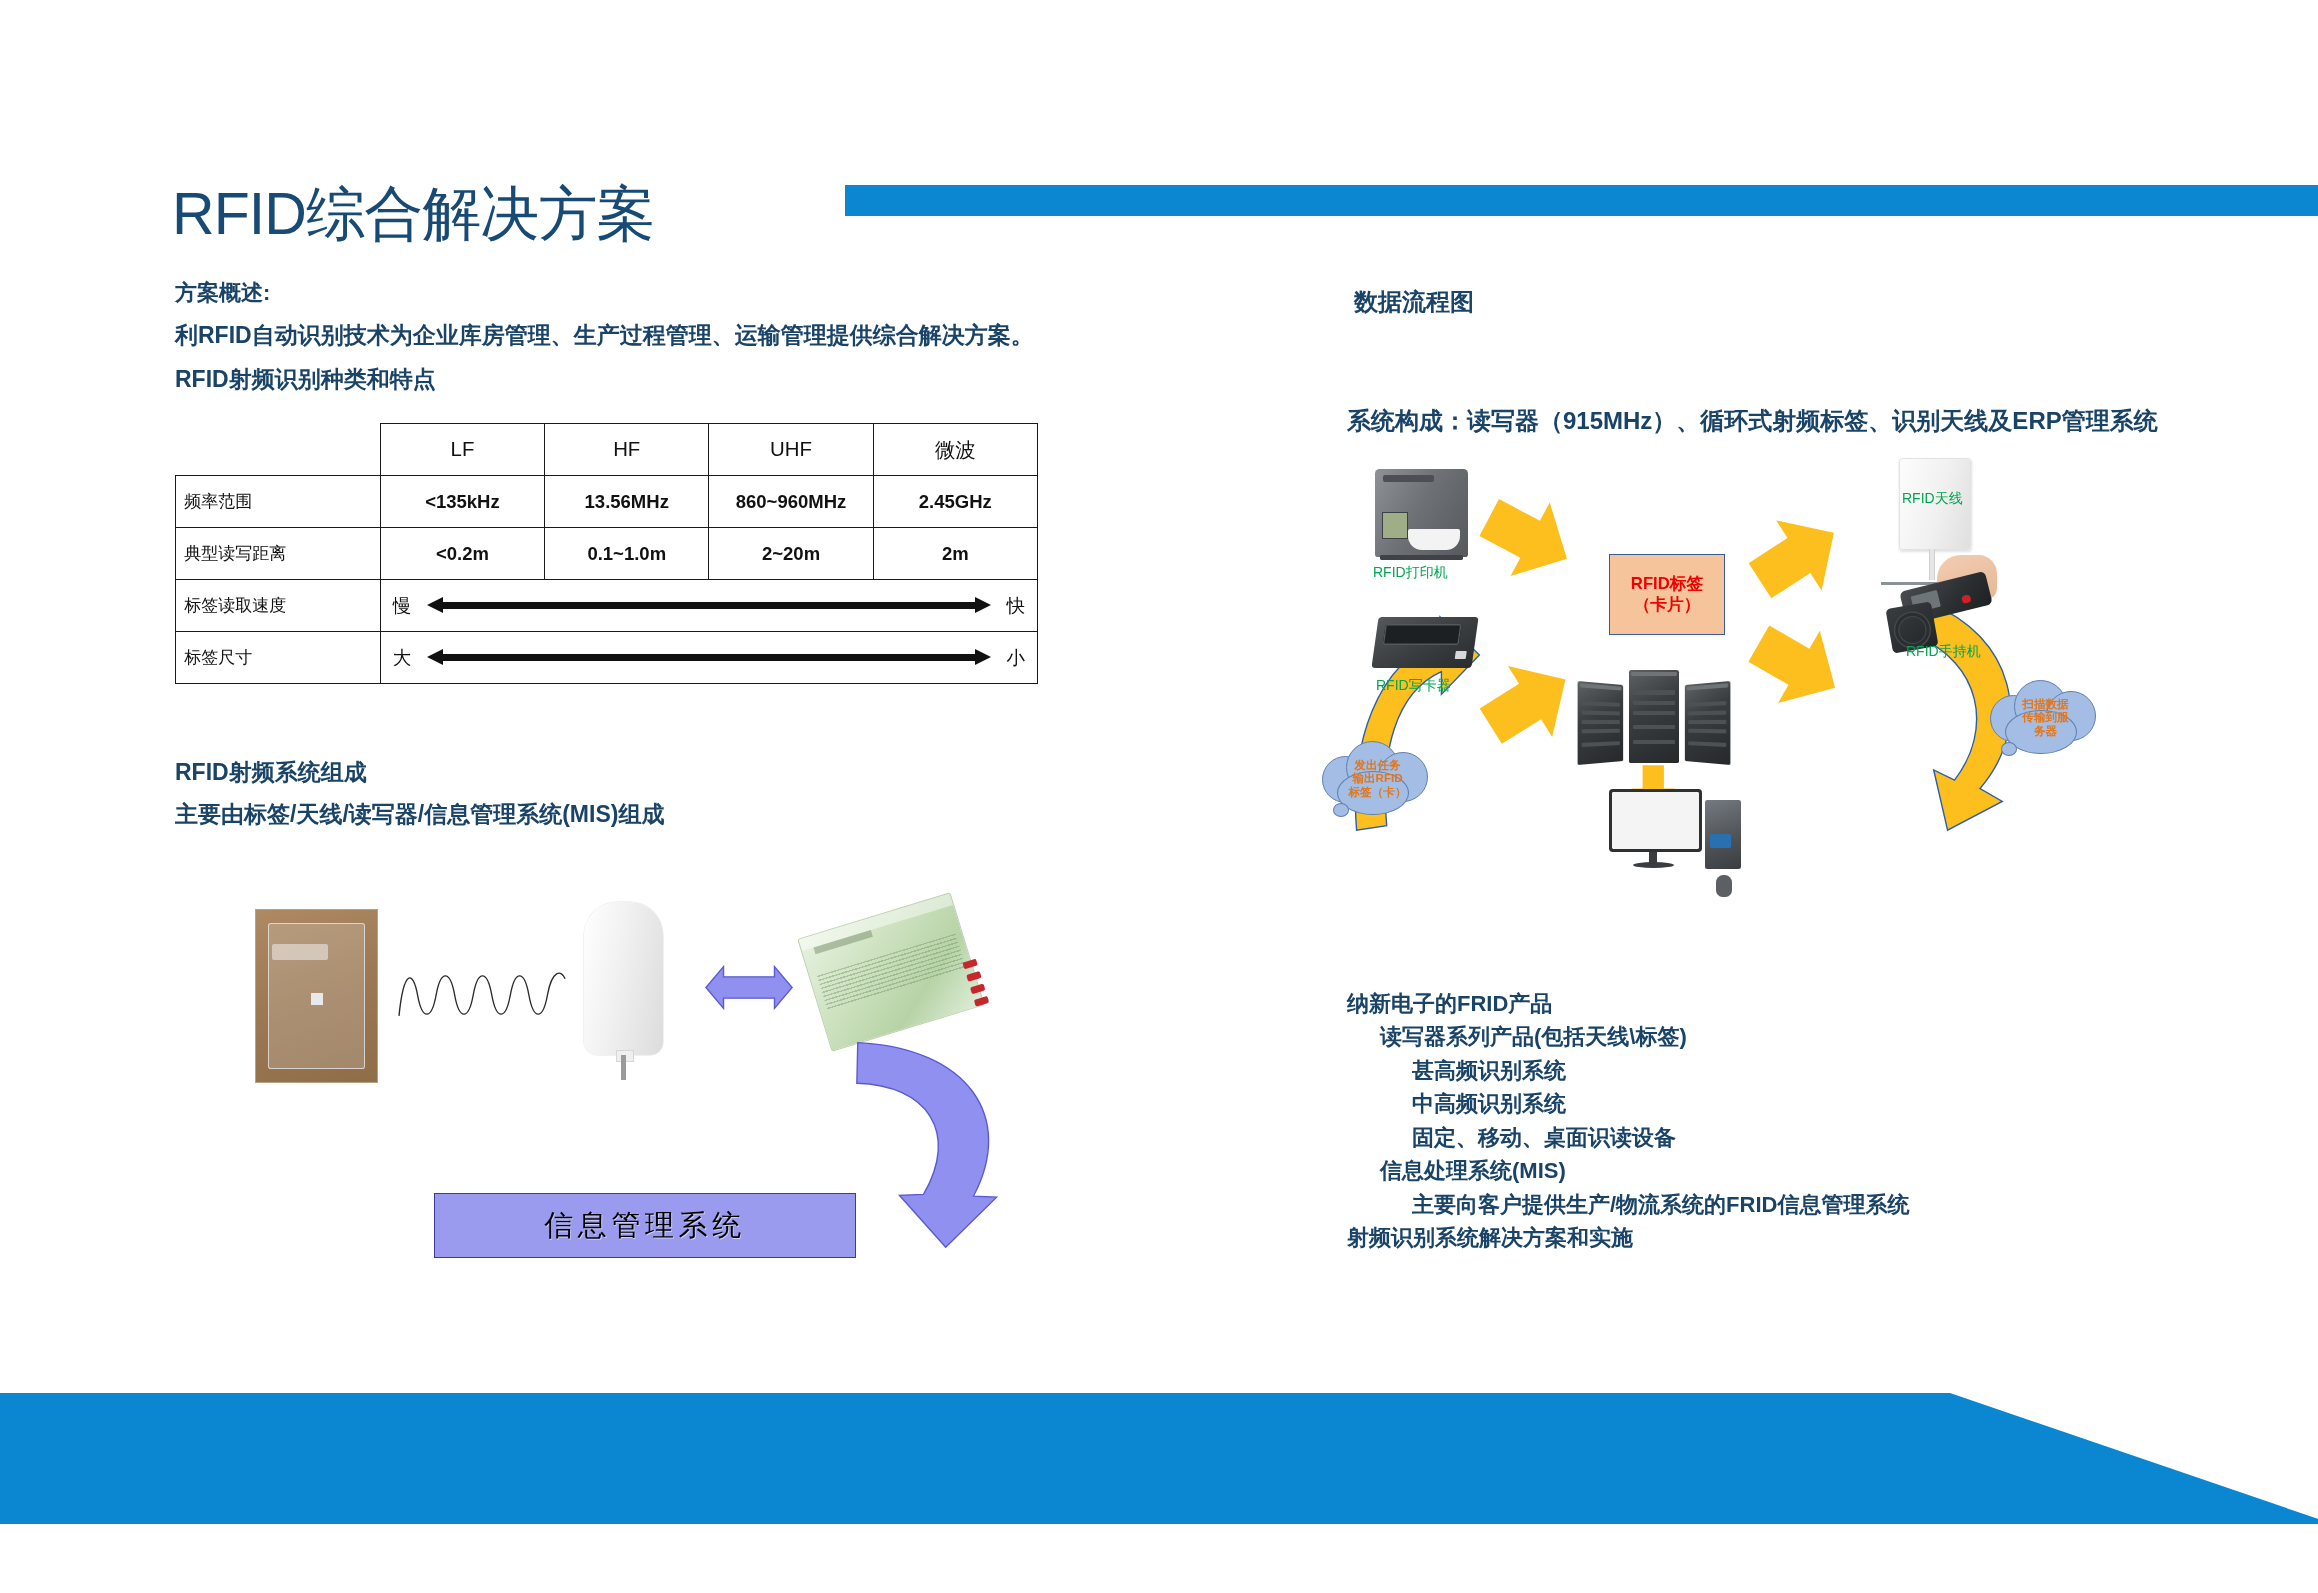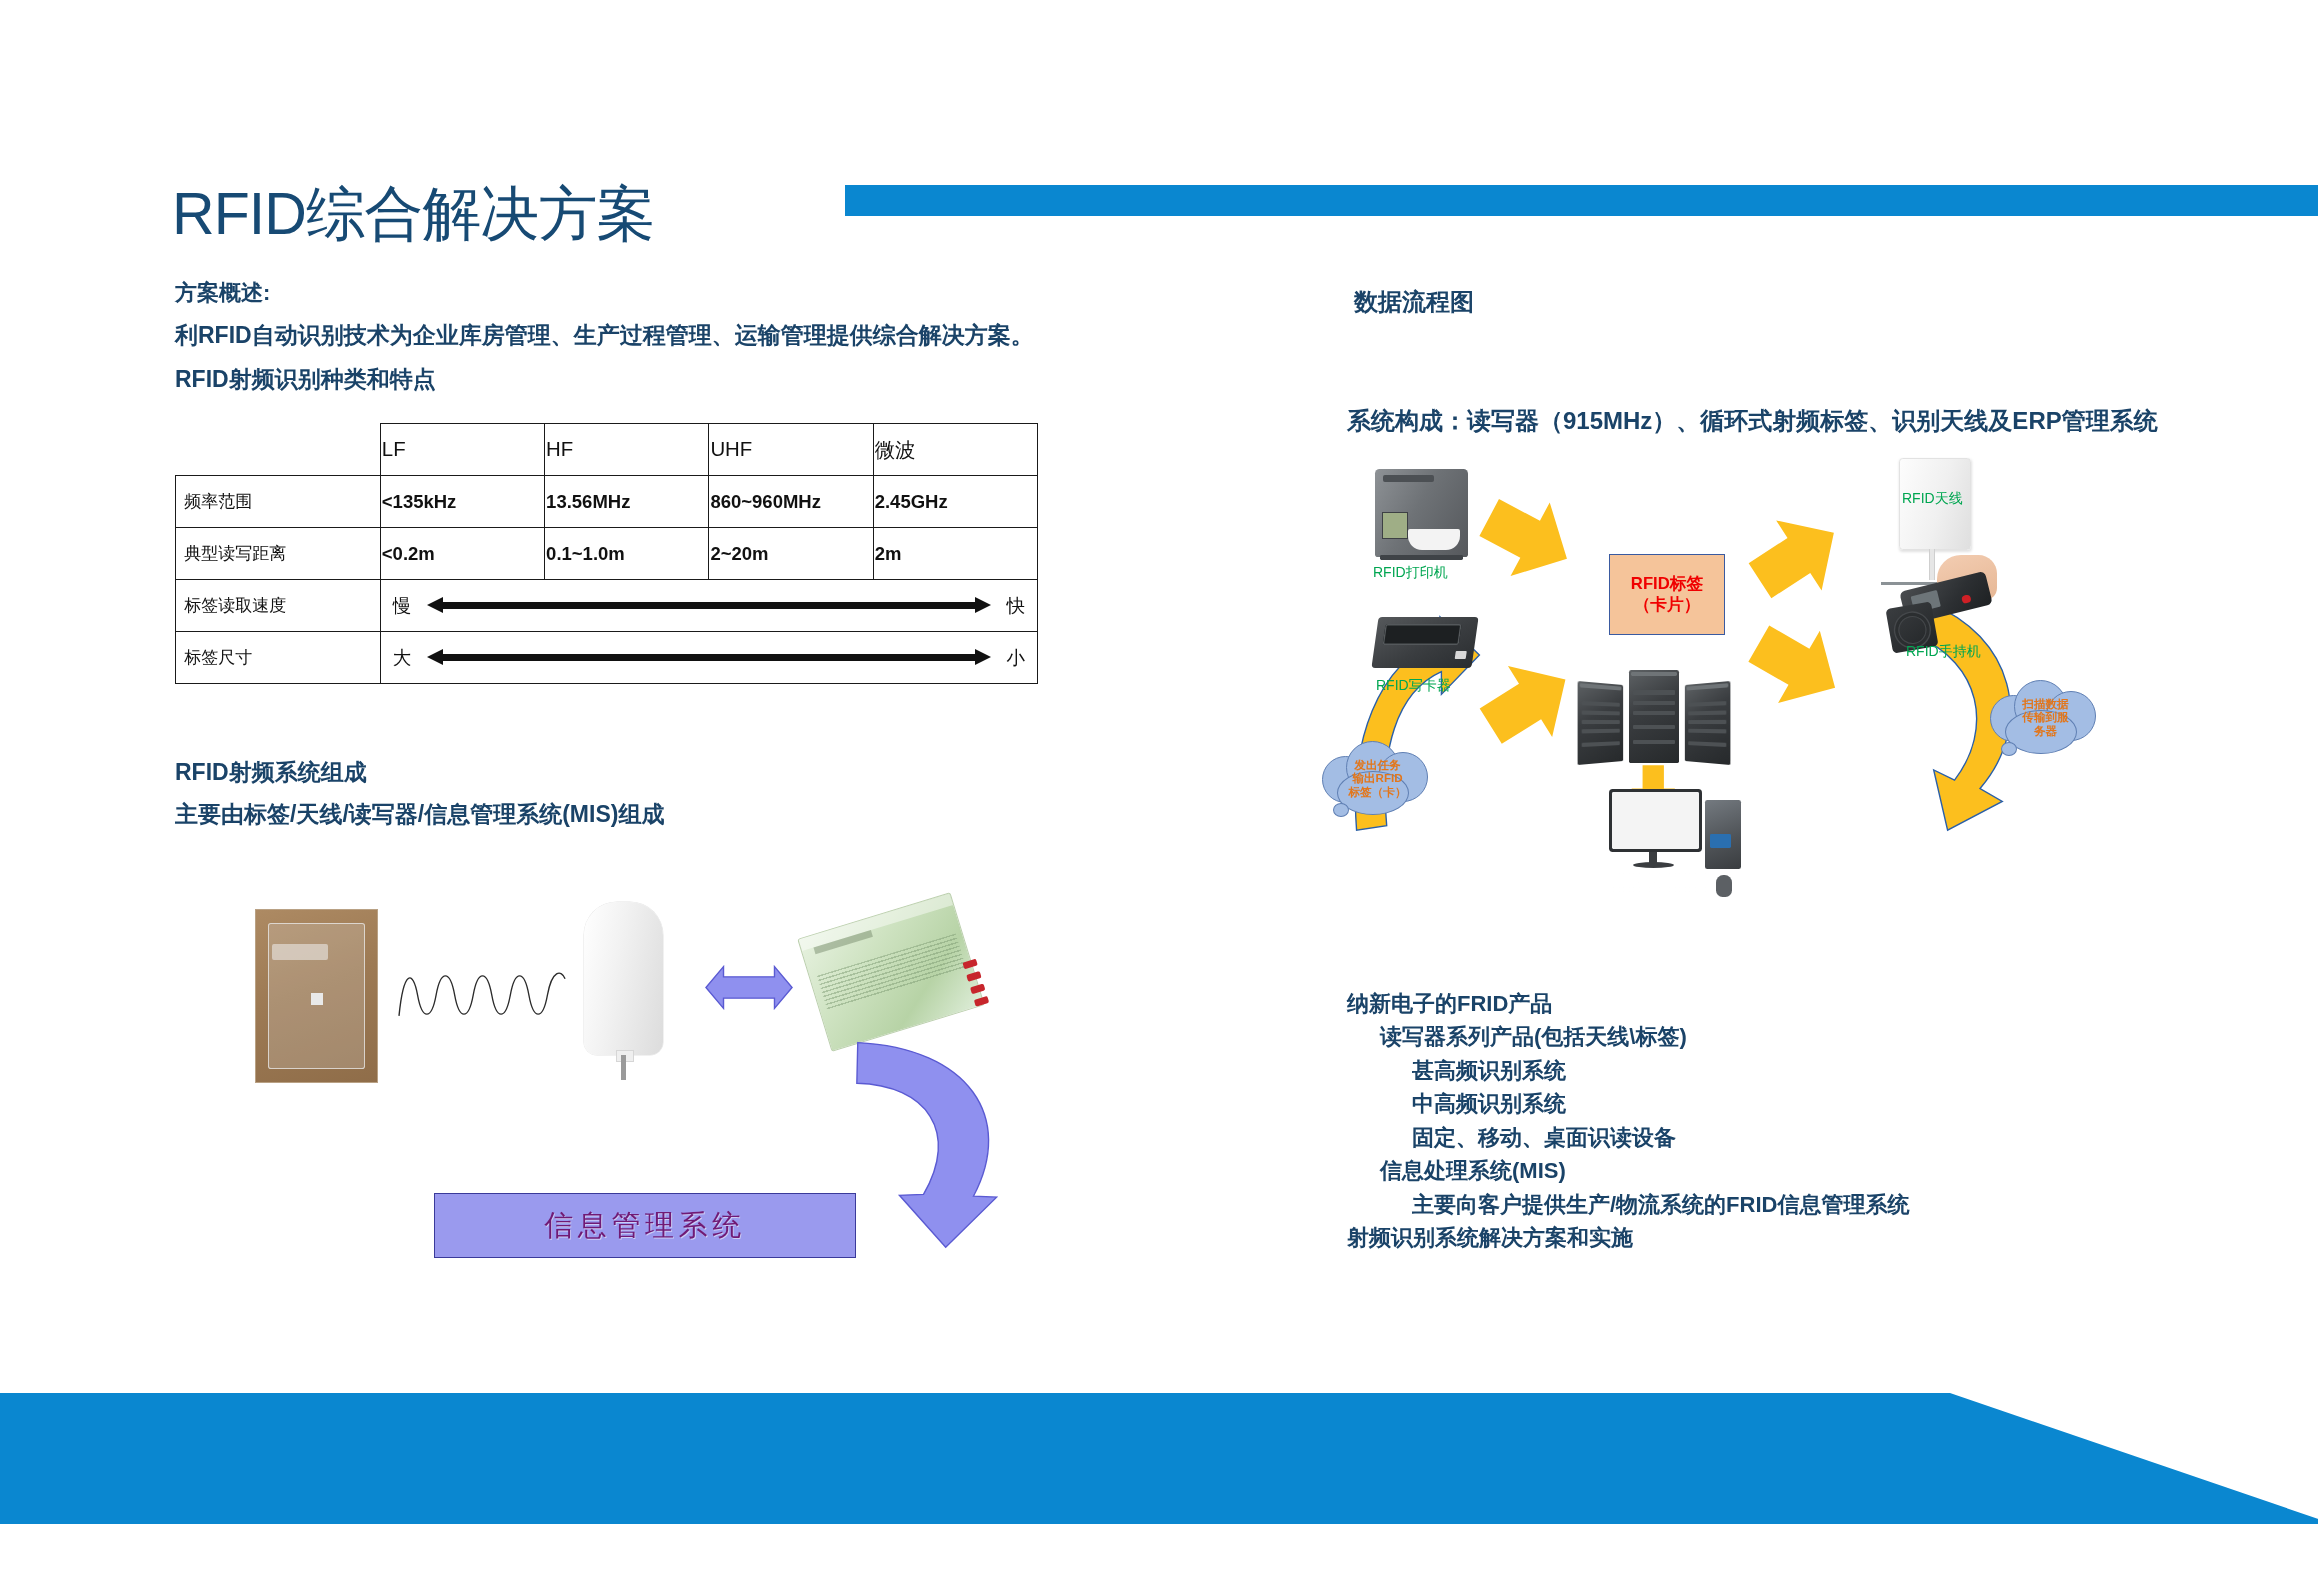--- a/index.html
+++ b/index.html
@@ -23,21 +23,21 @@
   #types-label   {left:175px;top:364px;font-size:23px;}
   #compose-title {left:175px;top:757px;font-size:23px;}
   #compose-text  {left:175px;top:799px;font-size:23px;}
 
   #flow-title    {left:1354px;top:286px;font-size:24px;}
   #sys-compose   {left:1347px;top:405px;font-size:24px;}
 
   
   #spec-table{position:absolute;left:175px;top:423px;width:863px;border-collapse:collapse;
       table-layout:fixed;}
-  #spec-table td{border:0.9px solid #1a1a1a;height:49px;vertical-align:middle;
+  #spec-table td{border:0.9px solid #1a1a1a;height:49px;text-align:center;vertical-align:middle;
       font-size:18.5px;color:#111;}
   #spec-table td.rowhdr{font-size:17px;padding-left:8.3px;text-align:left;width:195px;}
   #spec-table td.val{font-weight:bold;font-size:18.5px;}
   #spec-table tr.hdr td{font-size:20.4px;font-weight:400;}
   #spec-table td.blank{border-top:none;border-left:none;border-bottom:none;}
   .scalecell{position:relative;padding:0;}
   .scaleinner{display:flex;align-items:center;justify-content:space-between;
       padding:0 12px;height:100%;}
   .scaleinner .endw{font-size:18.5px;color:#111;}
   .arrowline{flex:1;height:0;position:relative;margin:0 16px;}
@@ -77,21 +77,21 @@
      box-shadow:inset 0 12px 0 rgba(255,255,255,.45);}
   #reader .ridges{position:absolute;left:6.5px;right:6.5px;top:40px;height:37px;
      background:repeating-linear-gradient(to bottom,rgba(120,150,110,.45) 0 1.4px,transparent 1.4px 4.2px);}
   #reader .brand{position:absolute;left:12px;top:12px;width:60px;height:6.5px;
      background:rgba(110,130,100,.45);}
   .port{position:absolute;right:-5.6px;width:14px;height:7.4px;background:#c7262c;border-radius:1.9px;}
 
   #curve-arrow{position:absolute;left:589px;top:153px;width:199px;height:218px;}
   #mis-box{position:absolute;left:434px;top:1193px;width:420px;height:63px;
      background:#9a9aee;border:1.9px solid #3a3a9a;display:flex;align-items:center;justify-content:center;}
-  #mis-box span{font-size:29px;color:#701a75;letter-spacing:4.6px;font-weight:400;
+  #mis-box span{font-size:29px;color:#000000;letter-spacing:4.6px;font-weight:400;
      text-shadow:0.9px 0.9px 0 rgba(255,255,255,.5);}
 
   
   #flow-art{position:absolute;left:1331px;top:464px;width:816px;height:496px;}
   .devlabel{position:absolute;color:#00a651;font-size:14px;font-weight:normal;white-space:nowrap;}
 
   #printer{position:absolute;left:44px;top:4.6px;width:93px;height:88px;
      background:linear-gradient(120deg,#8e9296 0%,#6e7276 45%,#55585c 100%);
      border-radius:4.6px 4.6px 2.8px 2.8px;}
   #printer .lid{position:absolute;left:8.3px;top:6.5px;width:51px;height:7.4px;background:#4c5054;border-radius:1.9px;}

